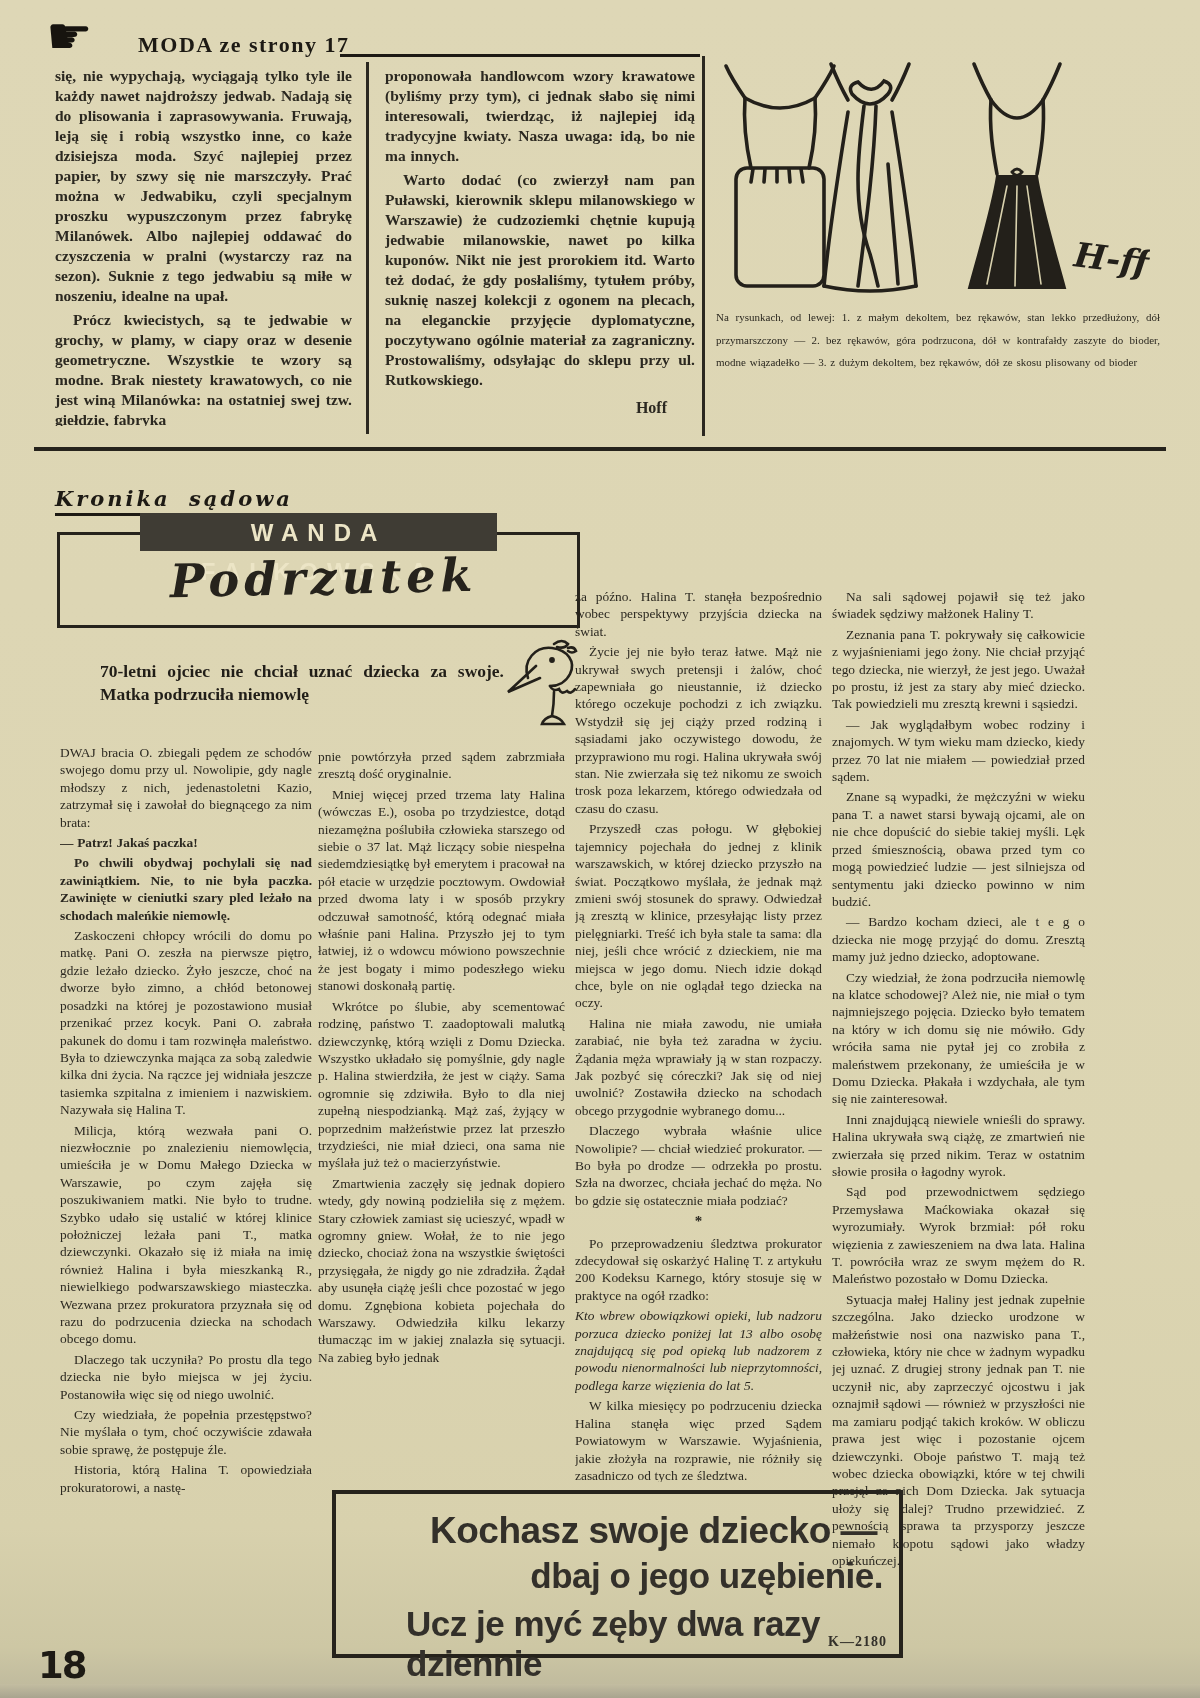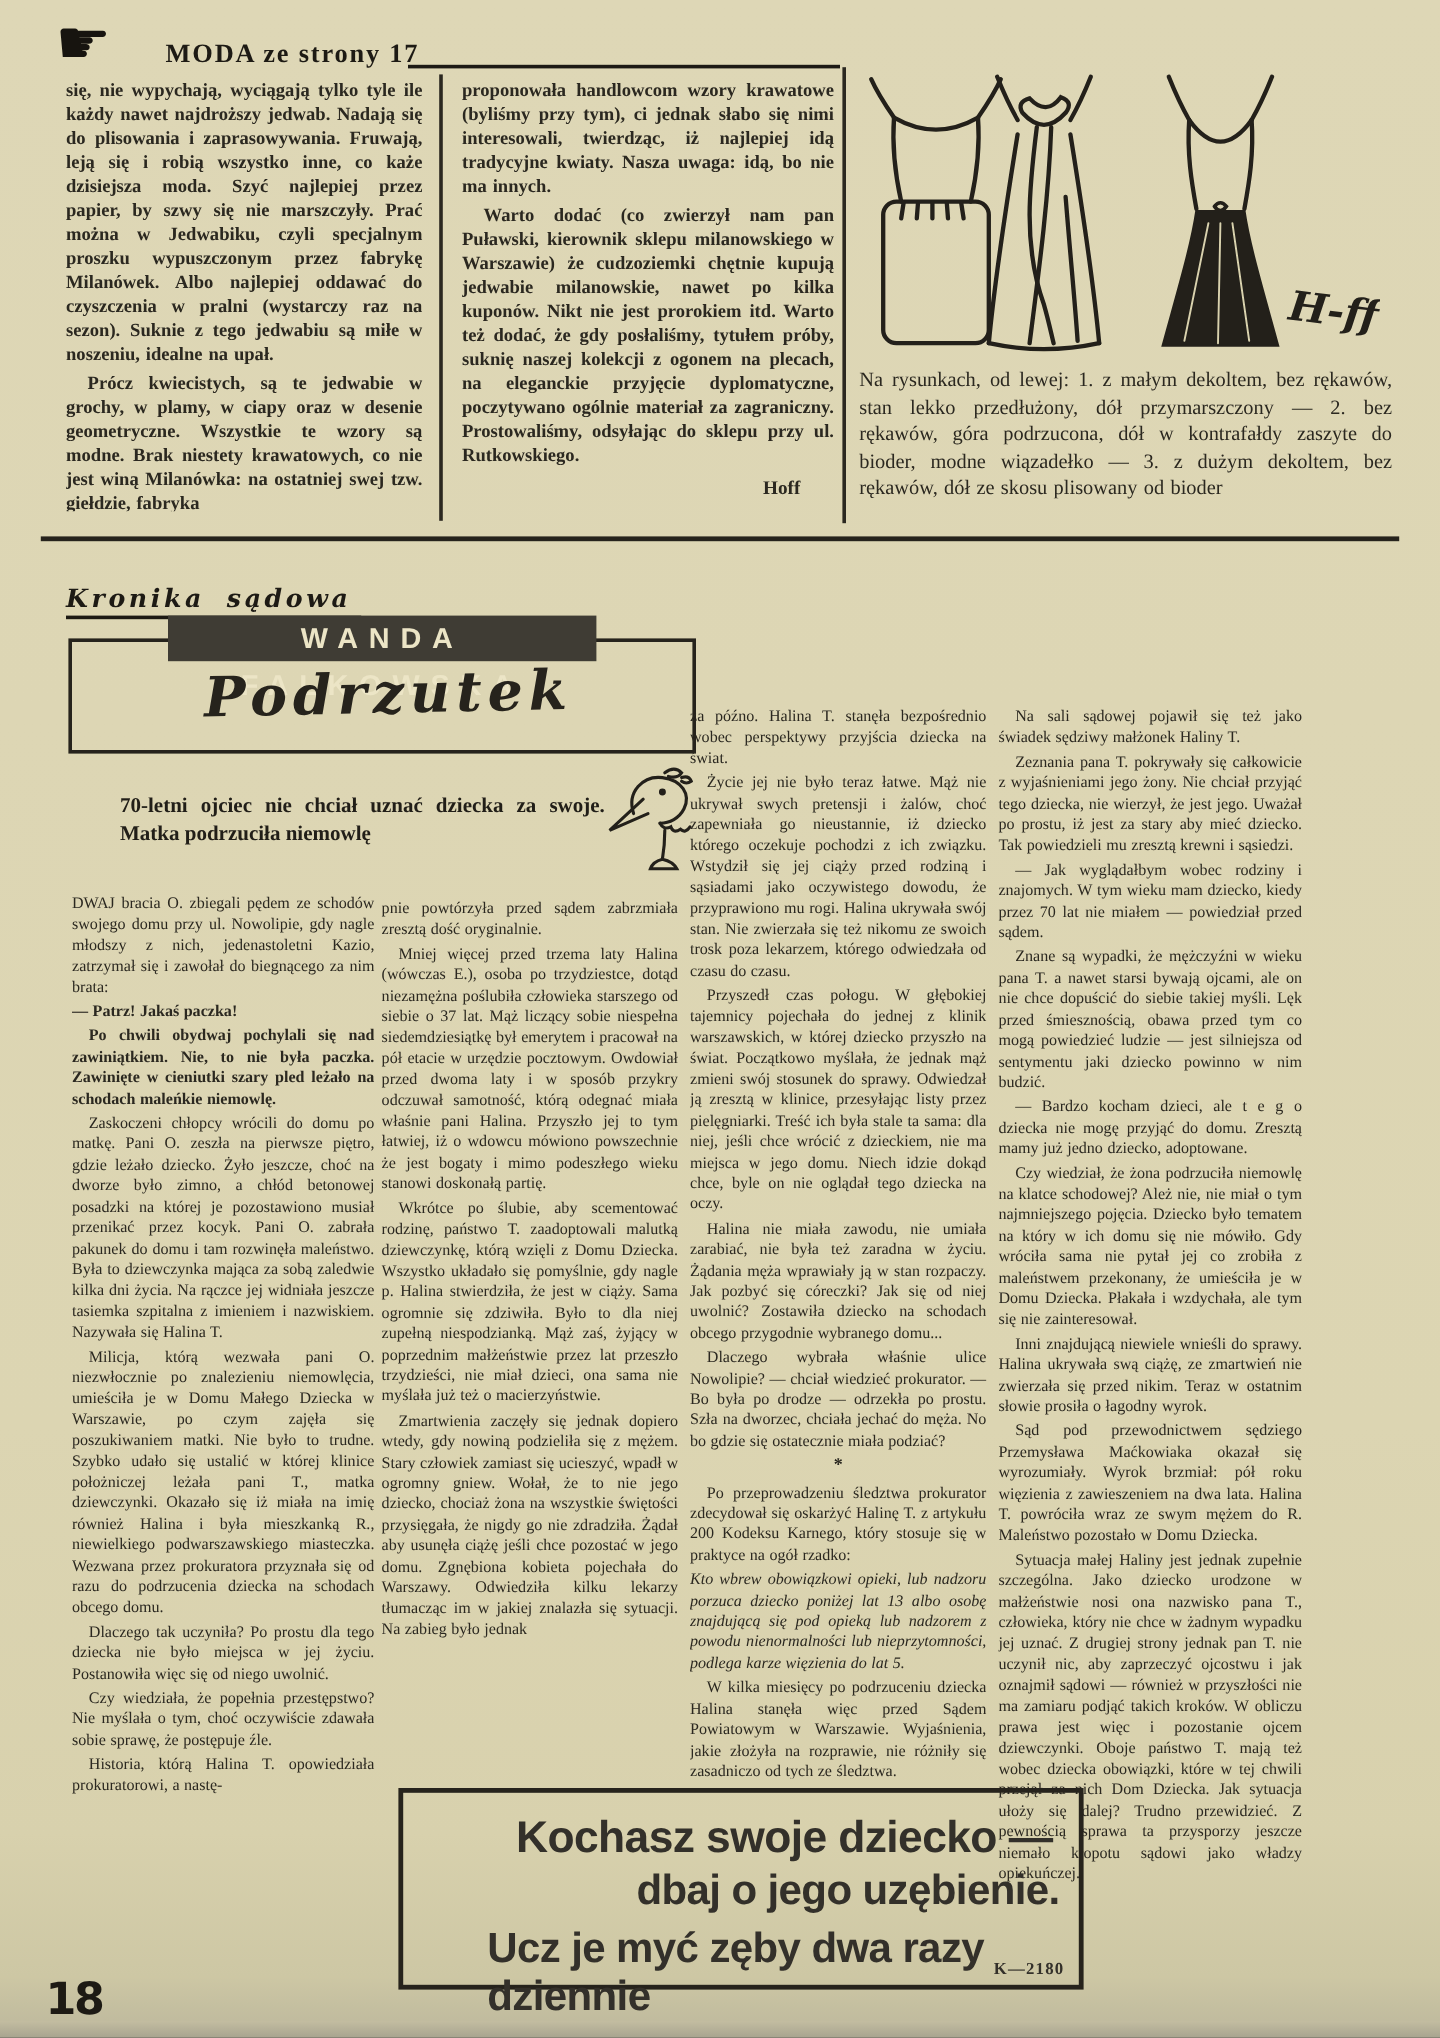--- a/index.html
+++ b/index.html
@@ -15,21 +15,21 @@
   .moda-rule{left:340px;top:54px;width:360px;height:3px;background:#1d1a14;}
   .vrule{width:3px;background:#2b2820;}
   .v1{left:366px;top:62px;height:372px;}
   .v2{left:702px;top:56px;height:380px;}
   .topcol{text-align:justify;font-size:15.5px;line-height:20px;word-spacing:1px;overflow:hidden;}
   .topcol p{margin:0 0 4px;text-indent:18px;font-weight:bold;}
   .topcol p.noind{text-indent:0;}
   .tc1{left:55px;top:66px;width:297px;height:360px;}
   .tc2{left:385px;top:66px;width:310px;height:378px;}
   .hoff{text-align:right;font-weight:bold;font-size:16px;padding-right:28px;margin-top:8px;}
-  .caption{left:716px;top:306px;width:444px;font-size:17px;line-height:22.5px;text-align:justify;word-spacing:1px;}
+  .caption{left:716px;top:306px;width:444px;font-size:11px;line-height:22.5px;text-align:justify;word-spacing:1px;}
   .dresses{left:705px;top:54px;}
   
   .hrule{left:34px;top:447px;width:1132px;height:4px;background:#26231c;}
   
   .kronika-label{left:55px;top:486px;font-family:"DejaVu Serif",serif;font-style:italic;font-weight:bold;
     font-size:21px;letter-spacing:3px;word-spacing:8px;color:#1d1a14;
     border-bottom:3px solid #1d1a14;padding:0 8px 2px 0;}
   .title-box{left:57px;top:532px;width:517px;height:90px;border:3px solid #26231c;}
   .author-bar{left:140px;top:513px;width:357px;height:38px;background:#3f3c34;color:#ece5c6;
     font-family:"Liberation Sans",sans-serif;font-weight:bold;font-size:24px;letter-spacing:9px;

